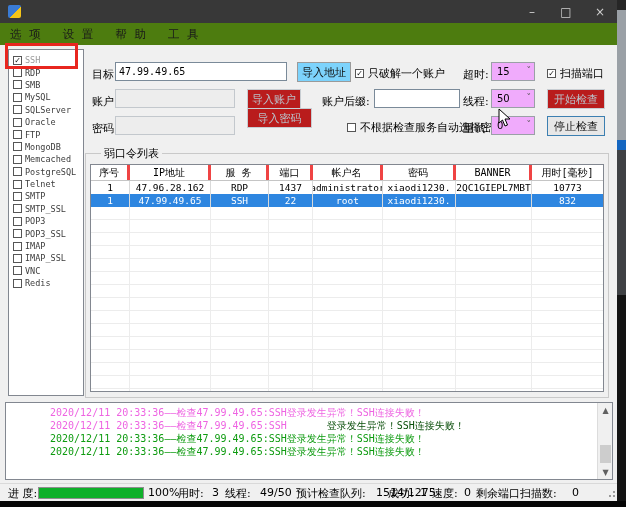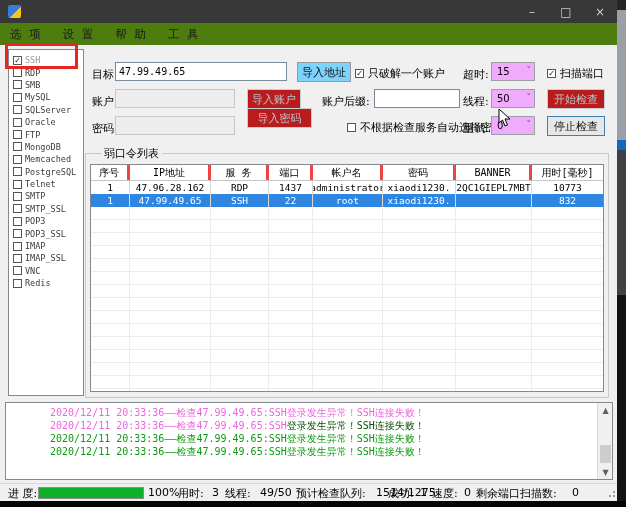--- a/index.html
+++ b/index.html
@@ -281,21 +281,21 @@
             <div class="gcol"></div>
             <div class="gcol"></div>
             <div class="gcol"></div>
         </div>
       </div>
     </div>
 
     <div class="logbox">
       <div class="log-content">
           <div class="logline"><span style="color: rgb(238, 100, 226);">2020/12/11 20:33:36——检查47.99.49.65:SSH登录发生异常！SSH连接失败！</span></div>
-          <div class="logline"><span style="color: rgb(238, 100, 226);">2020/12/11 20:33:36——检查47.99.49.65:SSH</span><span style="color: rgb(10, 79, 10);">登录发生异常！SSH连接失败！</span></div>
+          <div class="logline"><span style="color: rgb(238, 100, 226);">2020/12/11 20:33:36——检查47.99.49.65:SSH</span><span style="color: rgb(10, 79, 10); padding-left: 40px;">登录发生异常！SSH连接失败！</span></div>
           <div class="logline"><span style="color: rgb(14, 155, 16);">2020/12/11 20:33:36——检查47.99.49.65:SSH登录发生异常！SSH连接失败！</span></div>
           <div class="logline"><span style="color: rgb(14, 155, 16);">2020/12/11 20:33:36——检查47.99.49.65:SSH登录发生异常！SSH连接失败！</span></div>
         </div>
       <div class="vscroll">
         <div class="varrow up">▲</div>
         <div class="vthumb"></div>
         <div class="varrow down">▼</div>
       </div>
     </div>
 

